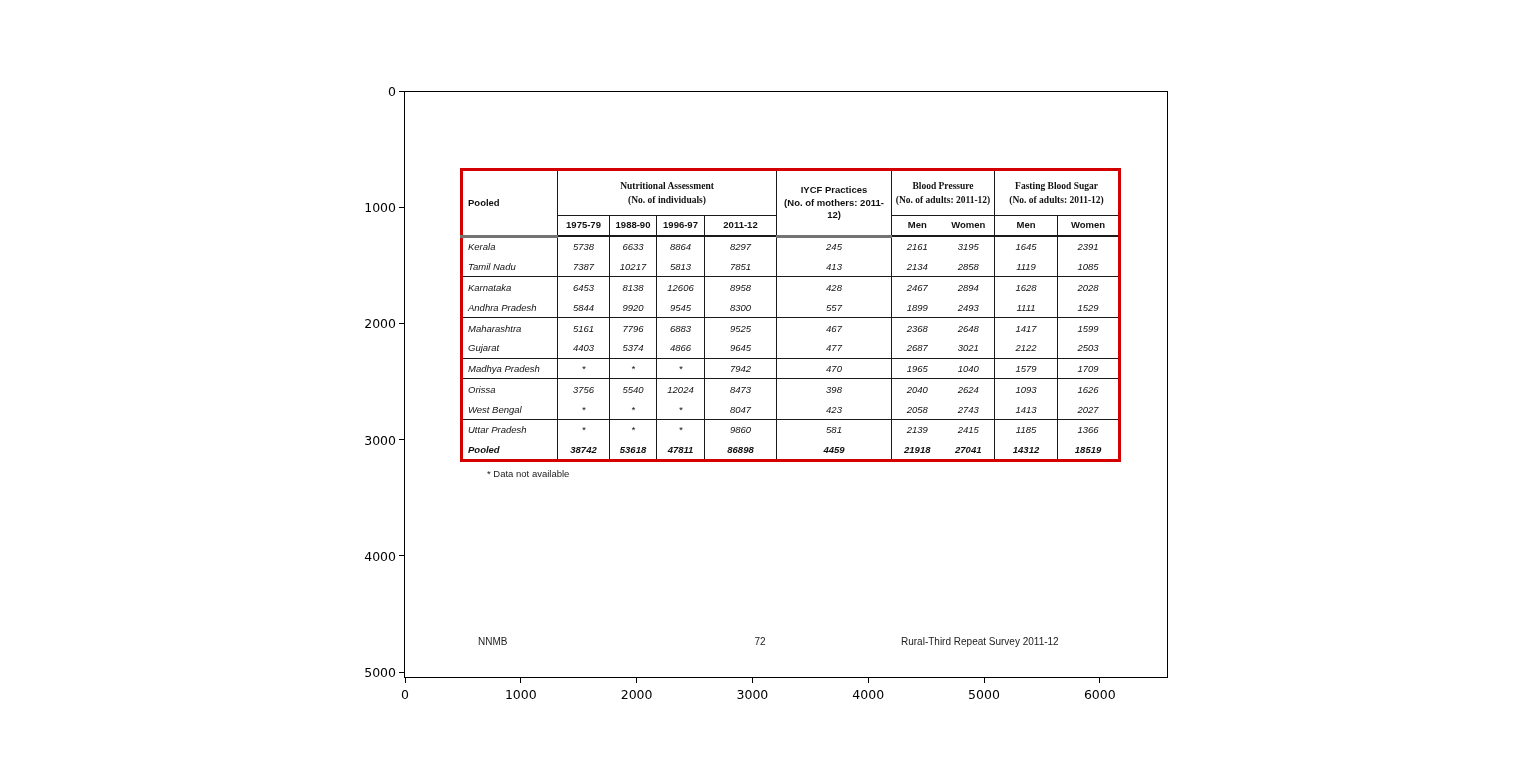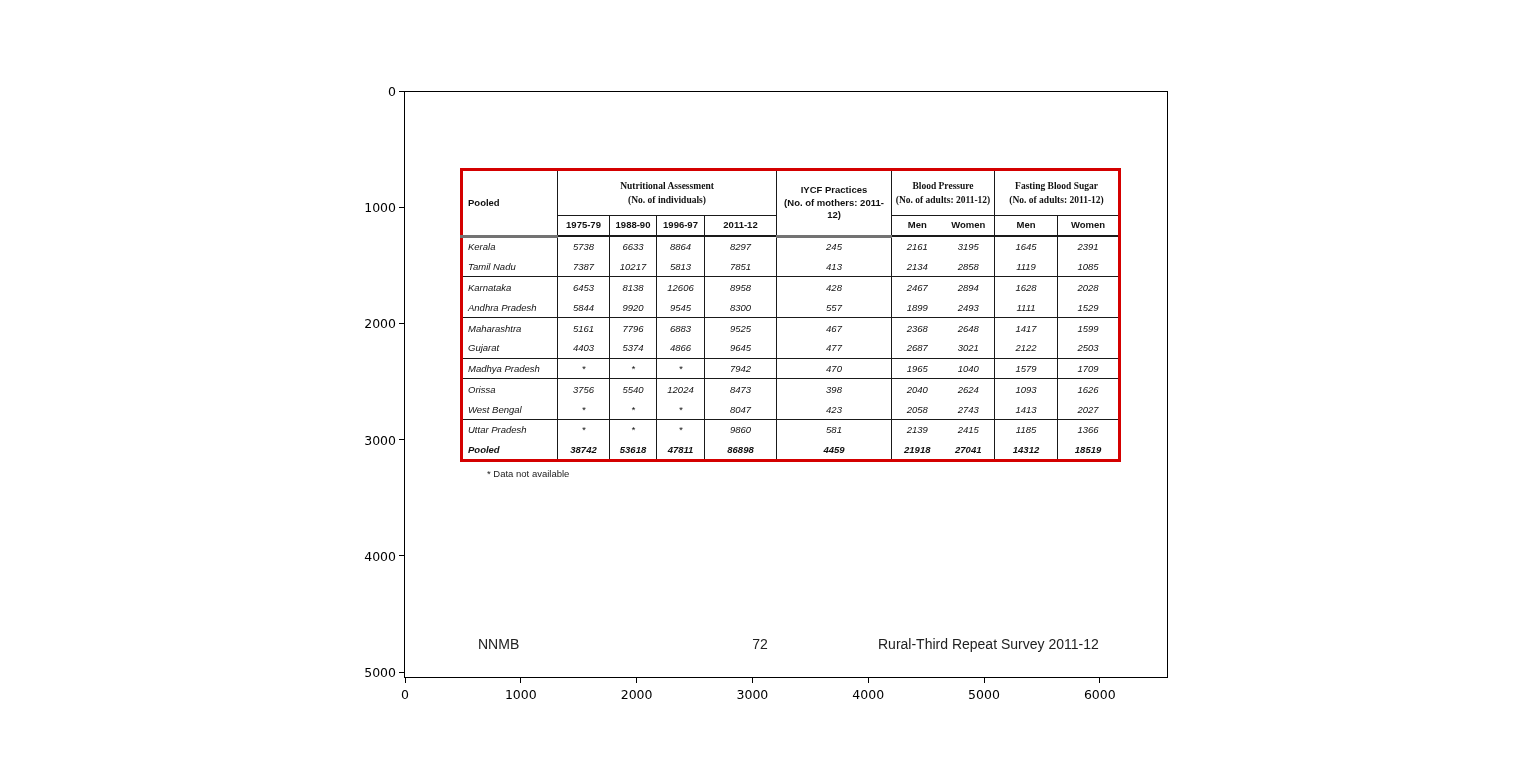--- a/index.html
+++ b/index.html
@@ -48,24 +48,24 @@
   .doc-table tbody tr.bold td { font-weight:bold; }
   .doc-table td.col-state, .doc-table th.col-state { text-align:left; padding-left:5px; }
   .doc-table .no-left { border-left:0 !important; }
   .g-label { display:block; font-weight:bold; }
   .g-sub { display:block; margin-top:1px; font-weight:bold; }
   .gap .g-sub { }
 
   .doc-note {
     position:absolute; left:487px; top:468px; font-size:9.5px; color:#222;
   }
-  .doc-footer-item { position:absolute; top:636px; font-size:14px; color:#222; white-space:nowrap; }
+  .doc-footer-item { position:absolute; top:636px; font-size:10px; color:#222; white-space:nowrap; }
   .f-left  { left:478px; }
   .f-center{ left:460px; width:600px; text-align:center; }
-  .f-right { left:878px; width:205px; text-align:right; }
+  .f-right { left:901px; width:205px; }
 </style>
 </head>
 <body>
 
 <div class="canvas">
 
   <div class="frame"></div>
   <div id="ticks">
       <div class="tick-mark" style="left: 404.5px; top: 678px; width: 1px; height: 5px;"></div>
       <div class="tick-label x-label" style="left: 405px; top: 687px;">0</div>

